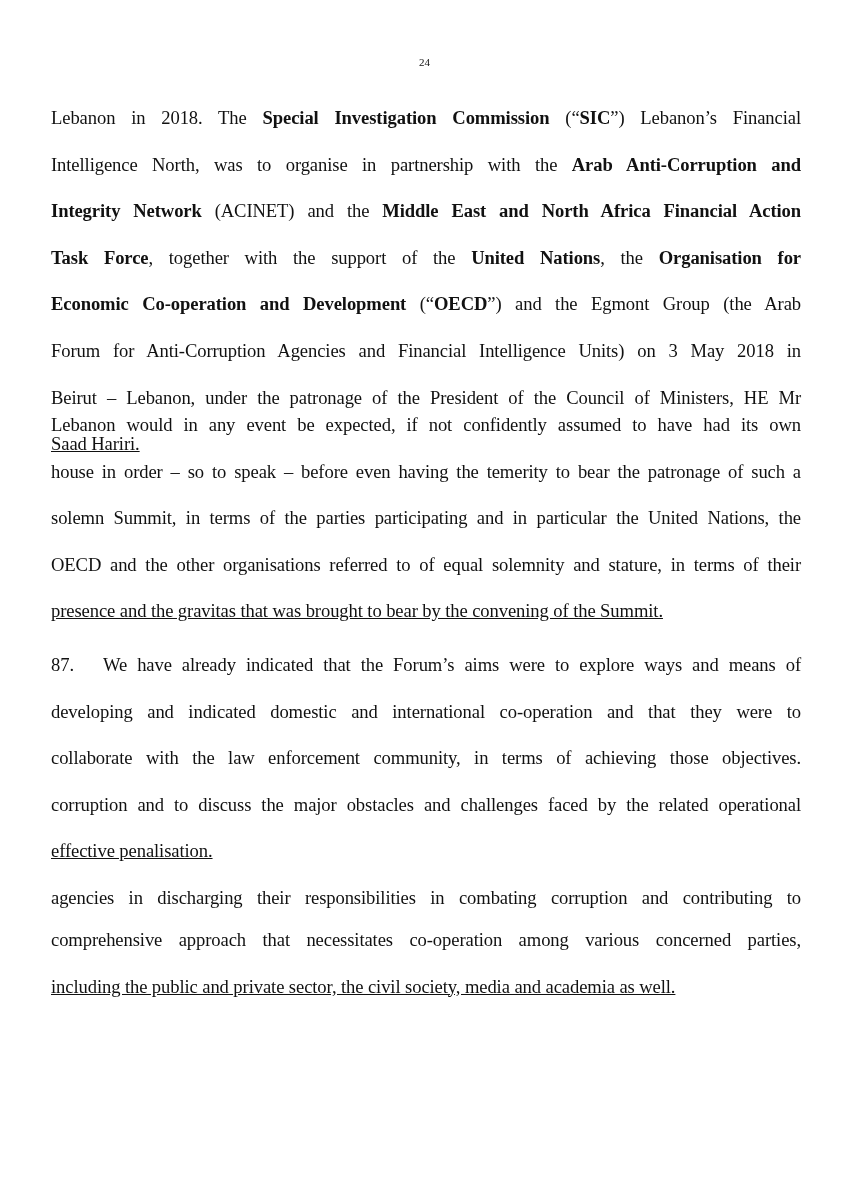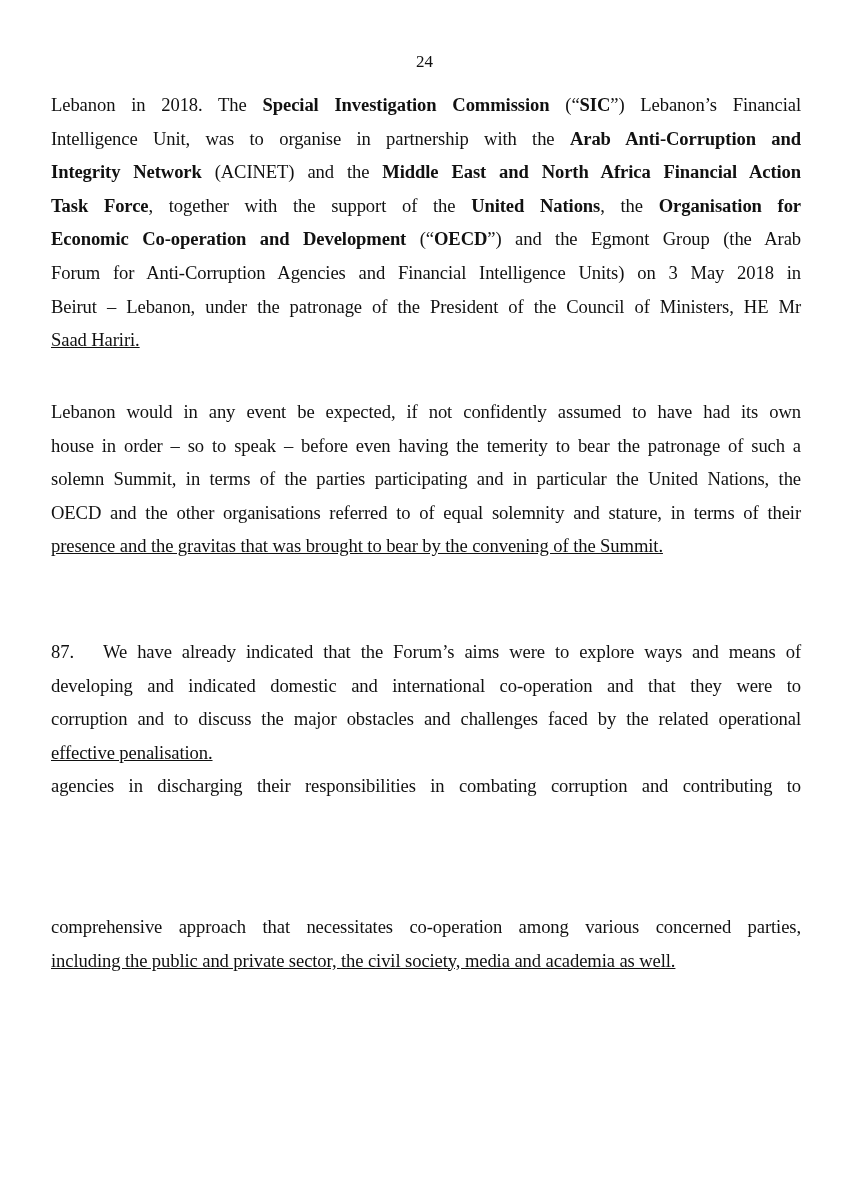--- a/index.html
+++ b/index.html
@@ -4,58 +4,59 @@
 <style>
   html, body { margin: 0; padding: 0; background: #ffffff; }
   body { width: 849px; height: 1200px; position: relative; overflow: hidden; }
   .page {
     position: absolute; left: 0; top: 0; width: 849px; height: 1200px;
     background: #ffffff; color: #111111;
     font-family: "Liberation Serif", "DejaVu Serif", serif;
   }
   .page-number {
     position: absolute; top: 52px; left: 0; width: 849px; text-align: center;
-    font-size: 17px; line-height: 20px;
+    font-size: 11px; line-height: 20px;
   }
   .para {
     position: absolute; left: 51px; width: 750px;
     font-size: 18.6px; line-height: 33.6px;
     text-align: justify; letter-spacing: -0.1px;
   }
-  .line { display: block; height: 33.6px; white-space: nowrap; text-align: justify; text-align-last: justify; }
+  .line { display: block; height: 33.6px; white-space: nowrap; text-align: justify; text-align-last: justify; margin-top: 13px; }
   .line.last { text-align-last: left; text-decoration: underline; }
   .num { display: inline-block; width: 52px; }
   b { font-weight: bold; }
 </style>
 </head>
 <body>
 
 <div class="page">
   <div class="page-number">24</div>
 
   <div class="para" style="top:88px;">
       <span class="line"><span>Lebanon in 2018.  The </span><b>Special Investigation Commission</b><span> (“</span><b>SIC</b><span>”) Lebanon’s Financial</span></span>
-      <span class="line"><span>Intelligence Unit, was to organise in partnership with the </span><b>Arab Anti-Corruption and</b></span>
+      <span class="line"><span>Intelligence North, was to organise in partnership with the </span><b>Arab Anti-Corruption and</b></span>
       <span class="line"><b>Integrity Network</b><span> (ACINET) and the </span><b>Middle East and North Africa Financial Action</b></span>
       <span class="line"><b>Task Force</b><span>, together with the support of the </span><b>United Nations</b><span>, the </span><b>Organisation for</b></span>
       <span class="line"><b>Economic Co-operation and Development</b><span> (“</span><b>OECD</b><span>”) and the Egmont Group (the Arab</span></span>
       <span class="line"><span>Forum for Anti-Corruption Agencies and Financial Intelligence Units) on 3 May 2018 in</span></span>
       <span class="line"><span>Beirut – Lebanon, under the patronage of the President of the Council of Ministers, HE Mr</span></span>
       <span class="line last"><span>Saad Hariri.</span></span>
     </div>
   <div class="para" style="top:395px;">
       <span class="line"><span>Lebanon would in any event be expected, if not confidently assumed to have had its own</span></span>
       <span class="line"><span>house in order – so to speak – before even having the temerity to bear the patronage of such a</span></span>
       <span class="line"><span>solemn Summit, in terms of the parties participating and in particular the United Nations, the</span></span>
       <span class="line"><span>OECD and the other organisations referred to of equal solemnity and stature, in terms of their</span></span>
       <span class="line last"><span>presence and the gravitas that was brought to bear by the convening of the Summit.</span></span>
     </div>
   <div class="para" style="top:635px;">
       <span class="line"><span class="num">87.</span><span>We have already indicated that the Forum’s aims were to explore ways and means of</span></span>
       <span class="line"><span>developing and indicated domestic and international co-operation and that they were to</span></span>
+      <span class="line"><span>collaborate with the law enforcement community, in terms of achieving those objectives.</span></span>
       <span class="line"><span>corruption and to discuss the major obstacles and challenges faced by the related operational</span></span>
       <span class="line last"><span>effective penalisation.</span></span>
       <span class="line"><span>agencies in discharging their responsibilities in combating corruption and contributing to</span></span>
     </div>
   <div class="para" style="top:910px;">
       <span class="line"><span>comprehensive approach that necessitates co-operation among various concerned parties,</span></span>
       <span class="line last"><span>including the public and private sector, the civil society, media and academia as well.</span></span>
     </div>
 </div>
 

